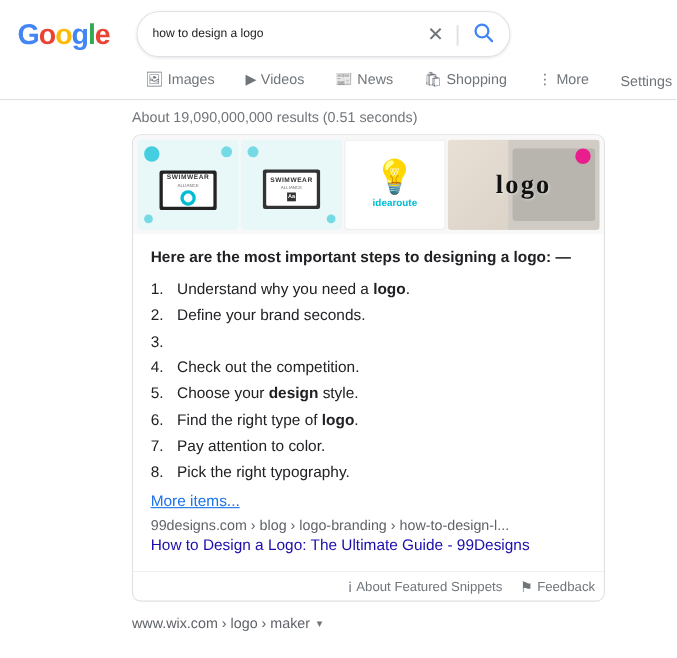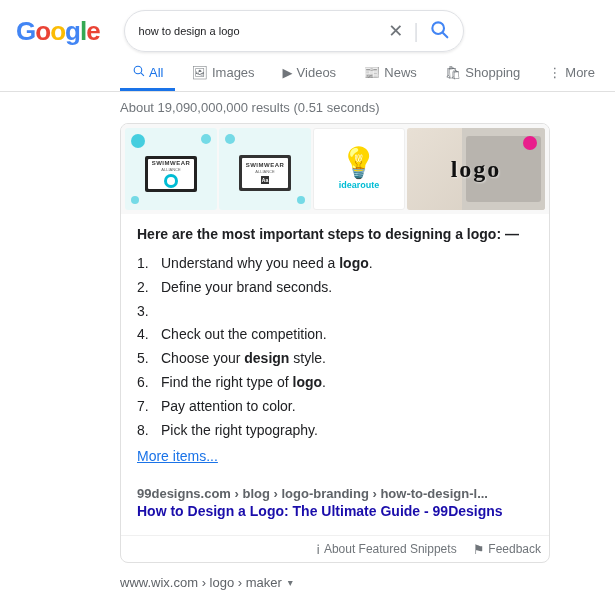--- a/index.html
+++ b/index.html
@@ -73,29 +73,20 @@
         <svg width="20" height="20" viewBox="0 0 24 24" fill="none" stroke="#4285F4" stroke-width="2.5" stroke-linecap="round" stroke-linejoin="round">
             <circle cx="11" cy="11" r="7"></circle>
             <line x1="16.5" y1="16.5" x2="22" y2="22"></line>
           </svg>
       </span>
     </div>
   </div>
 </div>
 
 <div class="nav-tabs">
-  <a class="nav-tab active">
-    <span class="nav-tab-icon">
-      <svg width="13" height="13" viewBox="0 0 24 24" fill="none" stroke="currentColor" stroke-width="2">
-          <circle cx="11" cy="11" r="7"></circle>
-          <line x1="16.5" y1="16.5" x2="22" y2="22"></line>
-        </svg>
-    </span>
-    <span>All</span>
-  </a>
   <a class="nav-tab">
     <span class="nav-tab-icon">🖼</span>
     <span>Images</span>
   </a>
   <a class="nav-tab">
     <span class="nav-tab-icon">▶</span>
     <span>Videos</span>
   </a>
   <a class="nav-tab">
     <span class="nav-tab-icon">📰</span>
@@ -214,21 +205,21 @@
           <span class="list-num">7.</span>
           <span>Pay attention to color.</span>
         </li>
       <li>
           <span class="list-num">8.</span>
           <span>Pick the right typography.</span>
         </li>
     </ol>
     <a class="more-items" href="#">More items...</a>
 
-    <div style="margin-top: 22px; font-weight: bold;">
+    <div style="margin-top: 7px;">
       <div class="snippet-source-domain">99designs.com › blog › logo-branding › how-to-design-l...</div>
       <a class="snippet-source-title" href="#">How to Design a Logo: The Ultimate Guide - 99Designs</a>
     </div>
   </div>
 
   <div class="snippet-footer">
     <div class="snippet-footer-item">
       <span style="font-size:13px;">ℹ</span>
       <span>About Featured Snippets</span>
     </div>

